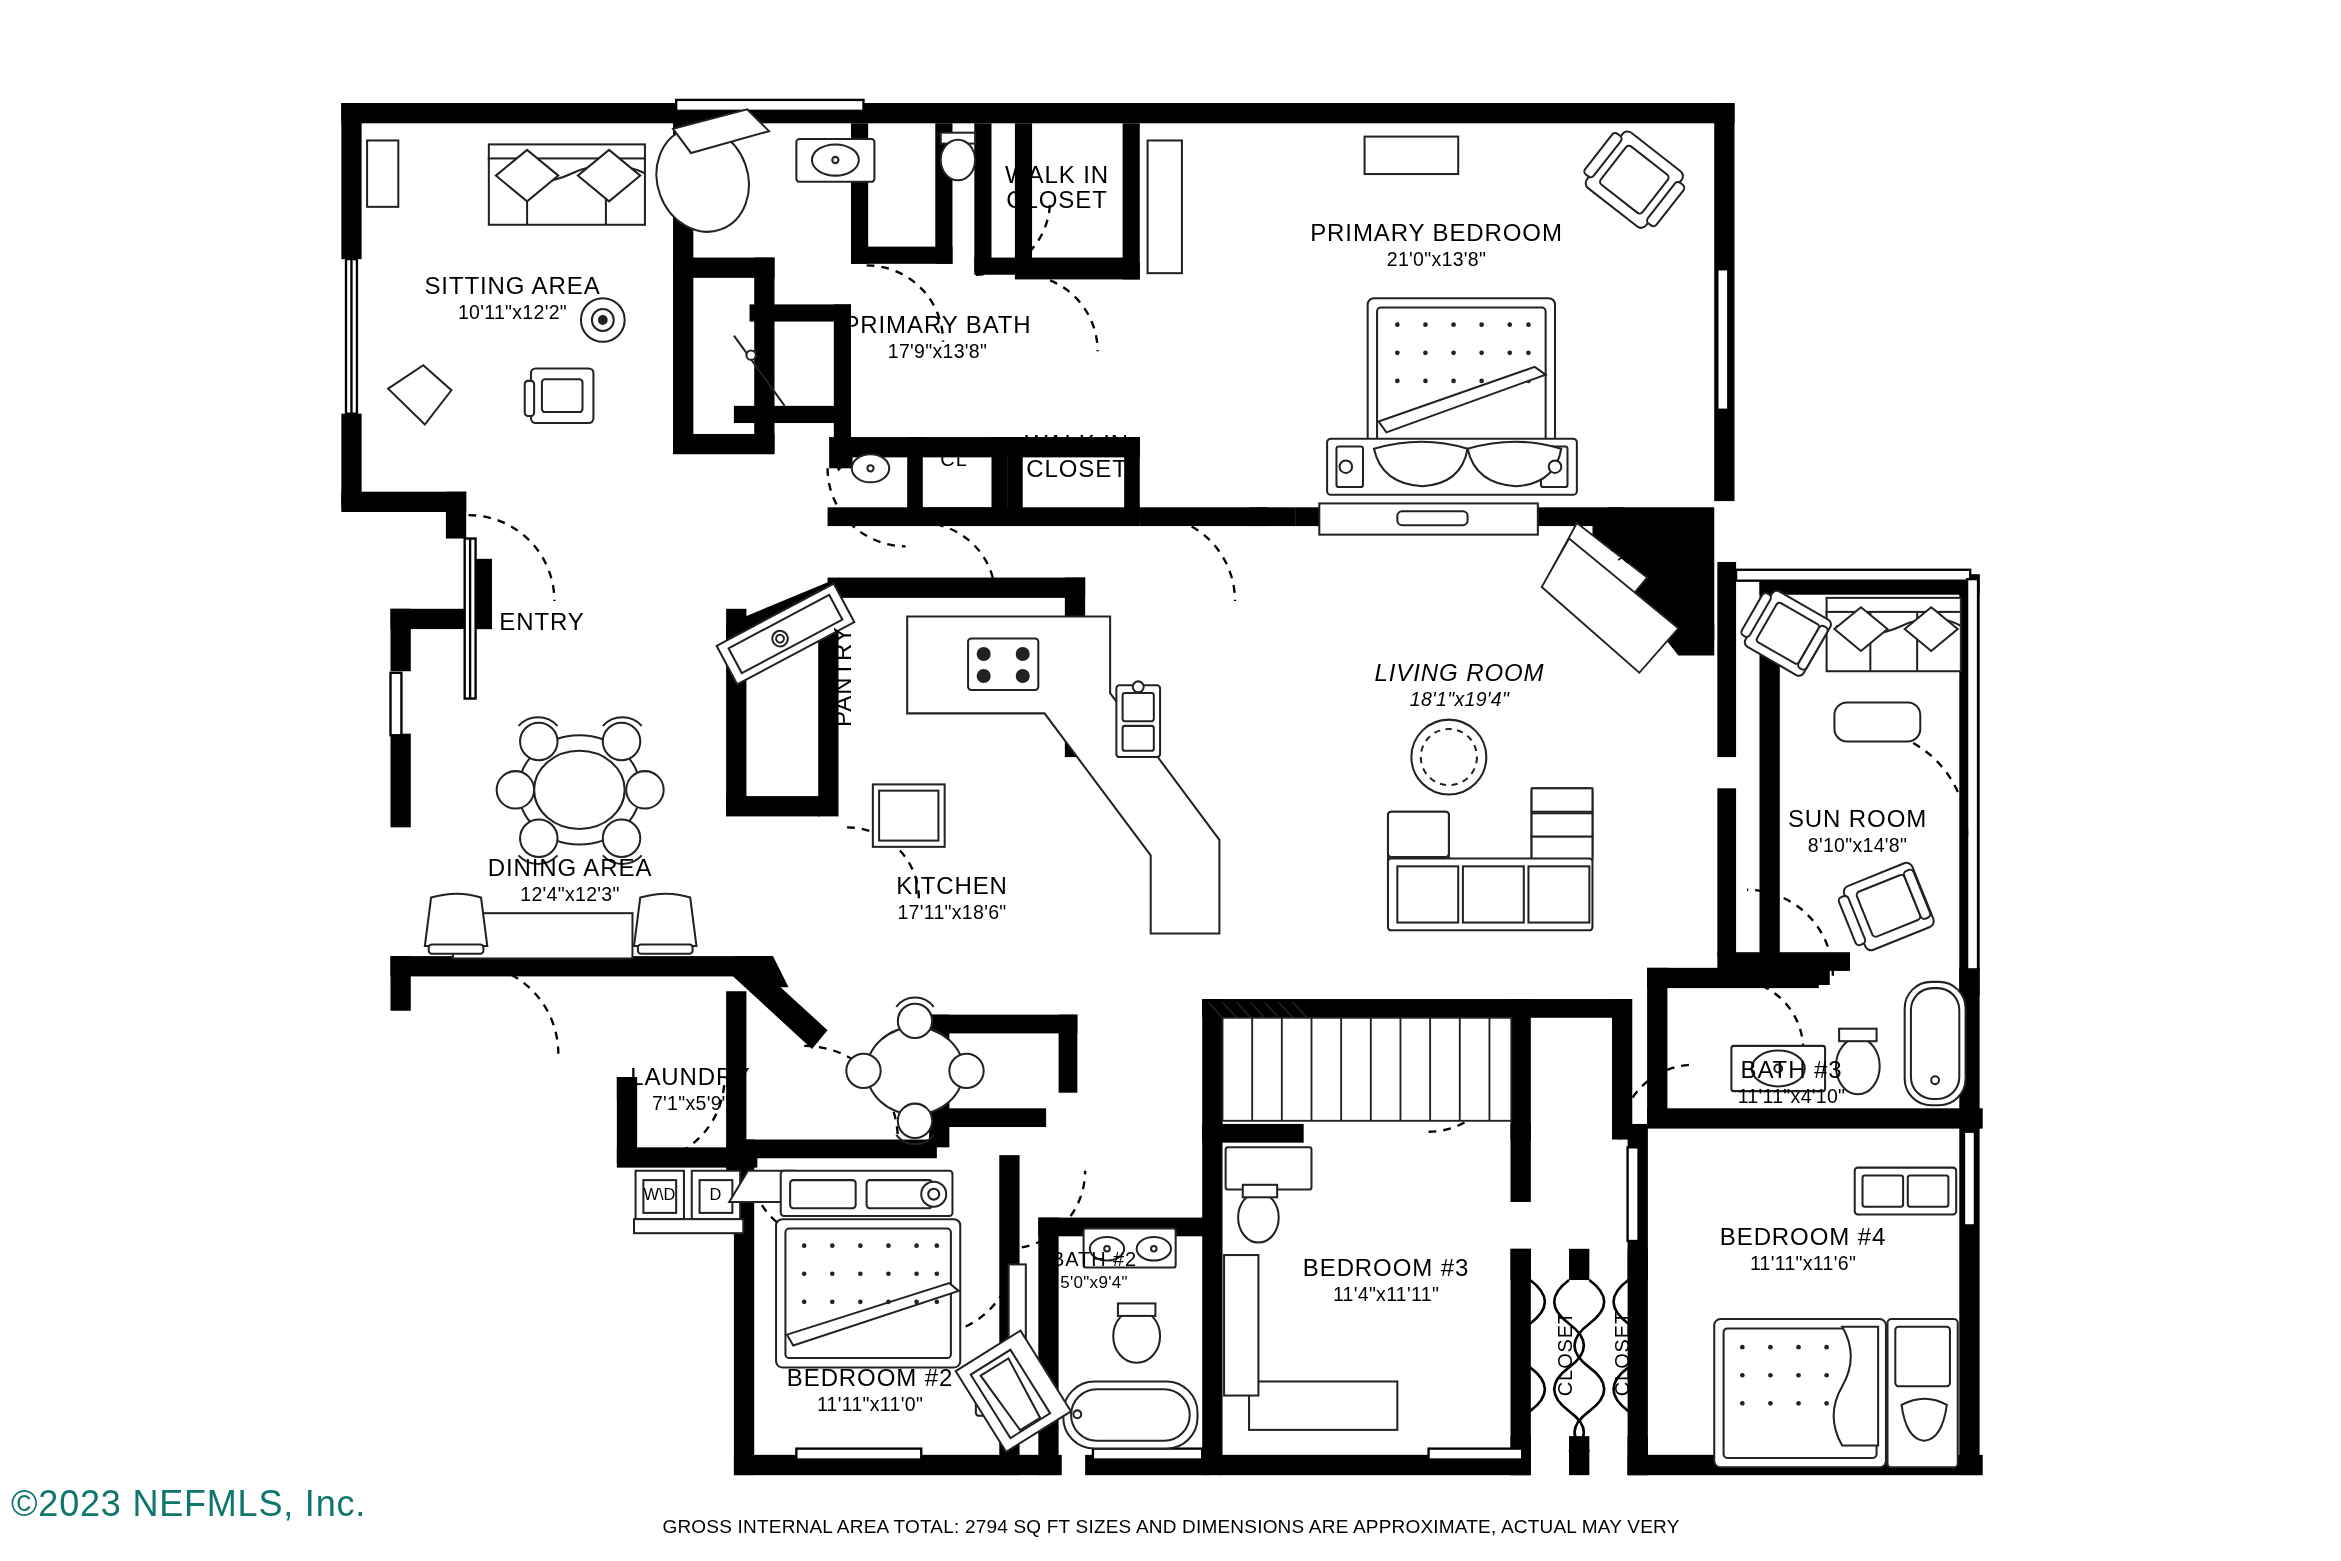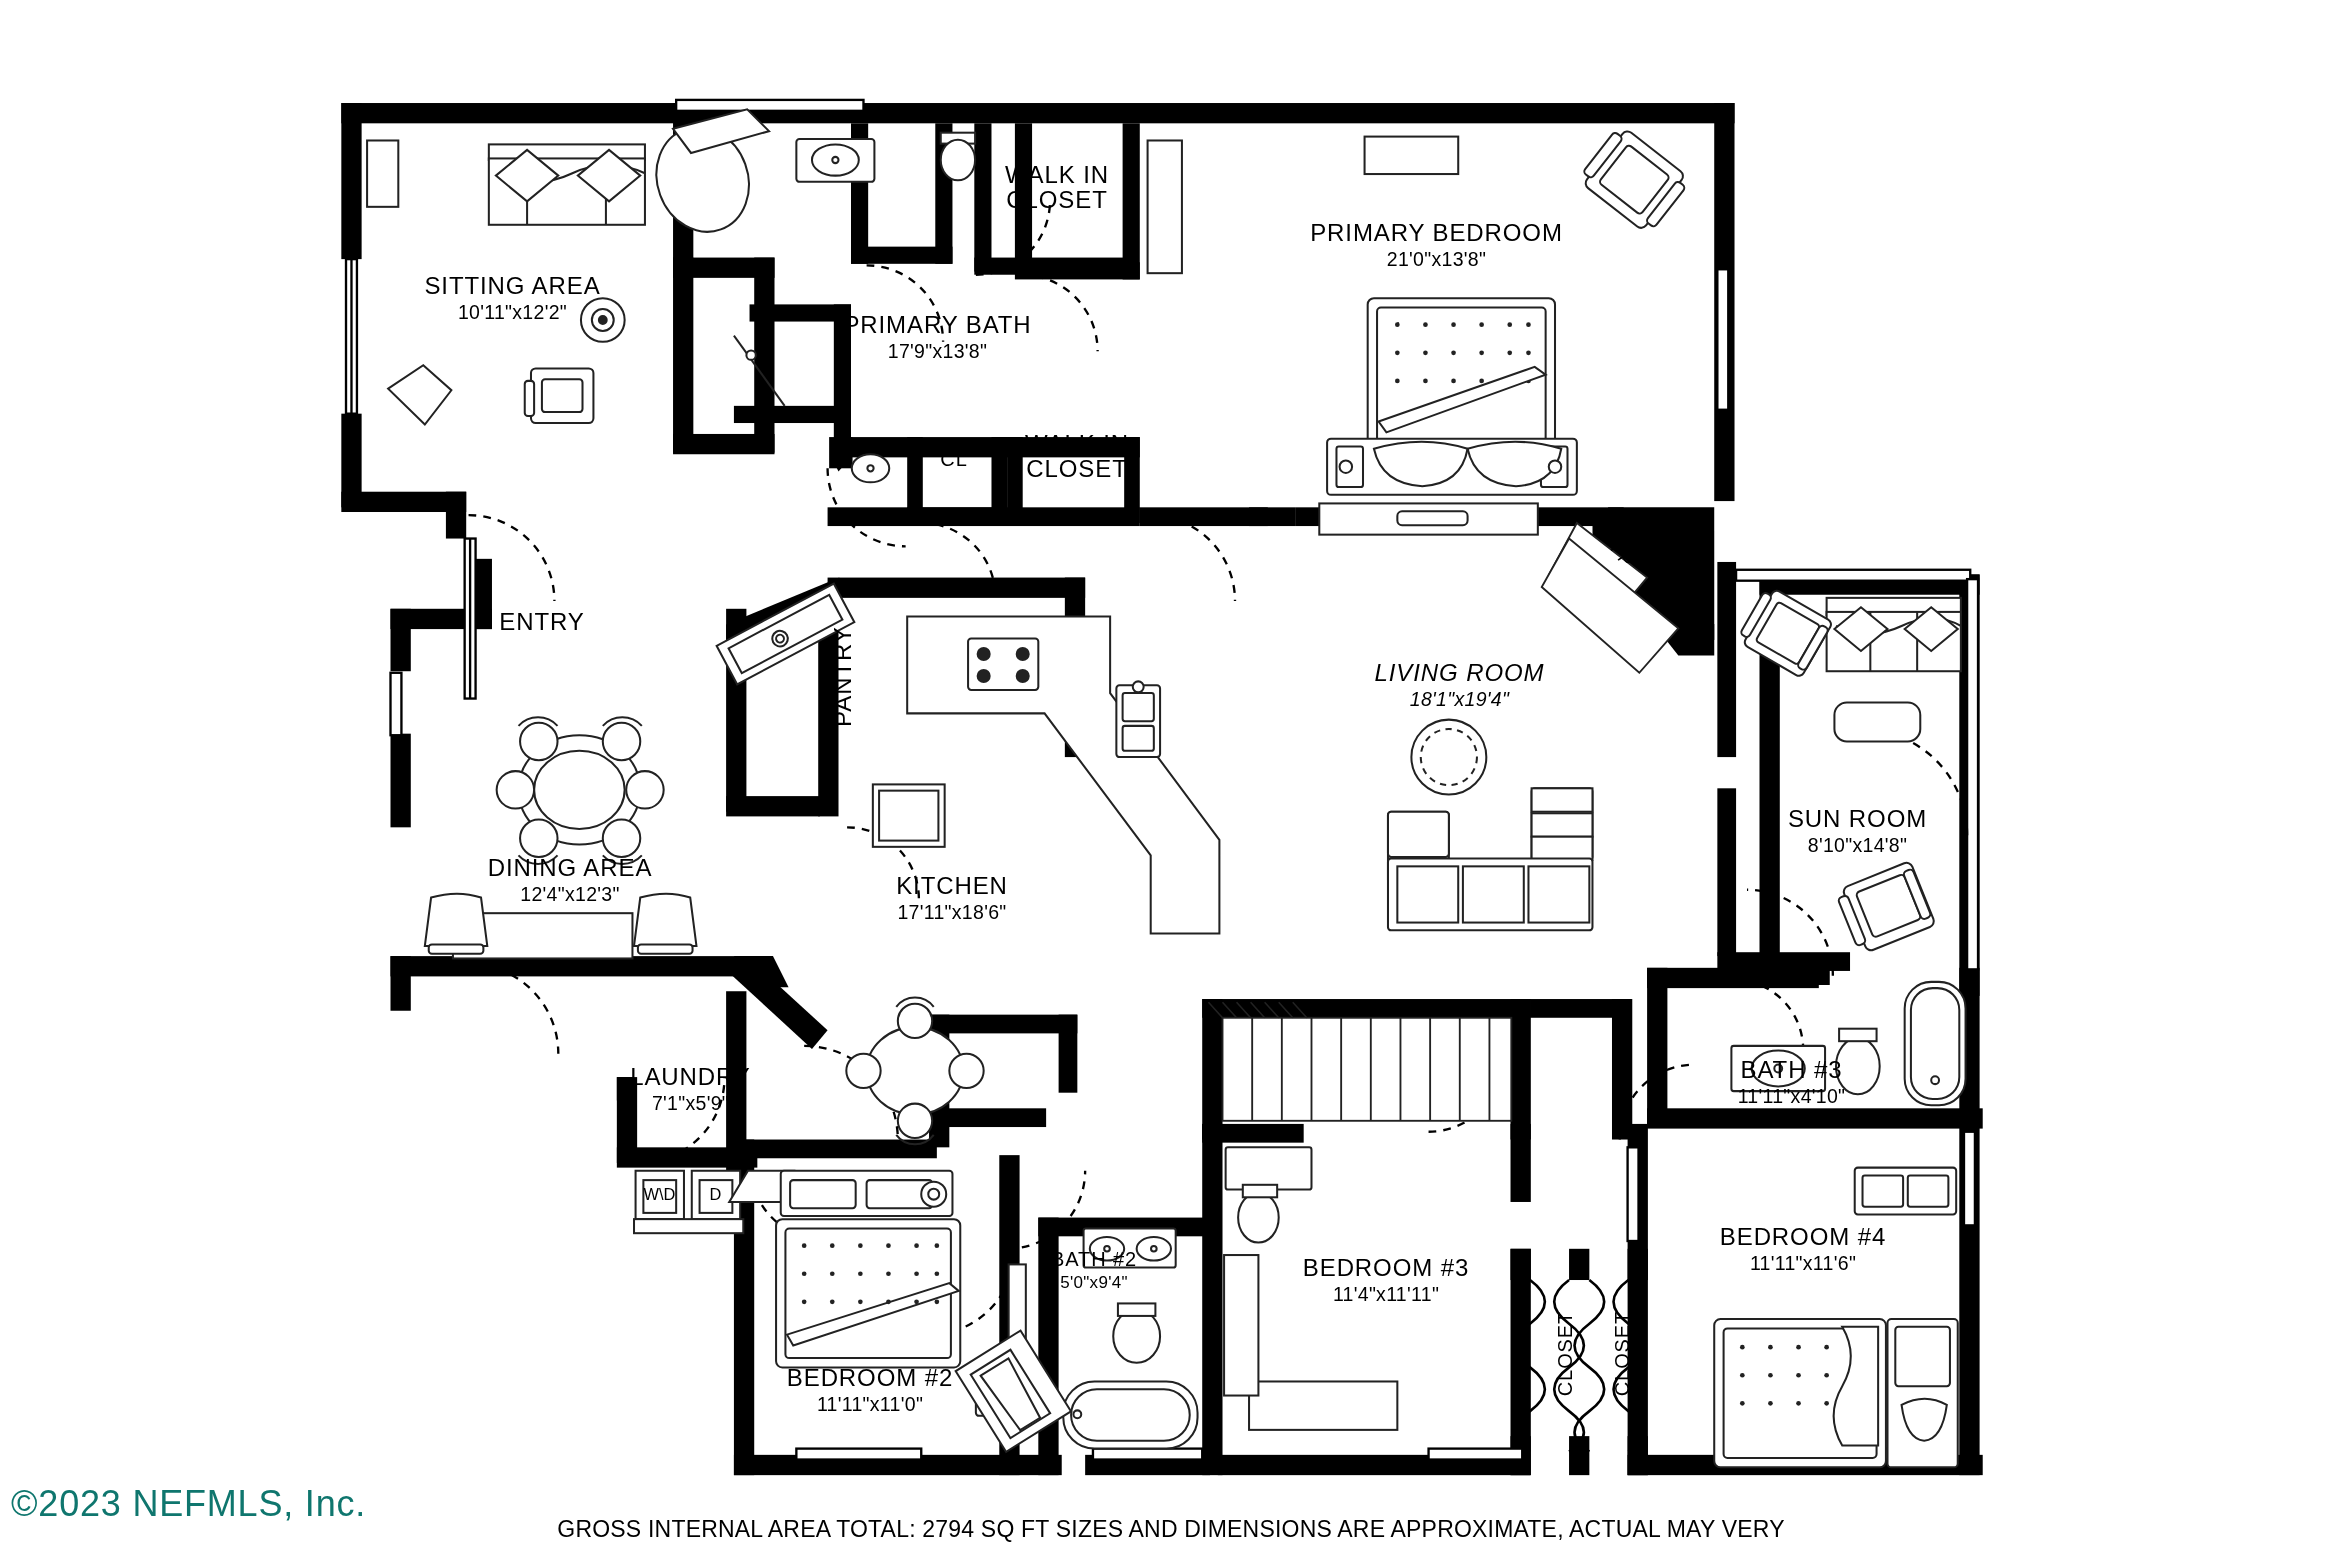--- a/index.html
+++ b/index.html
@@ -8,21 +8,21 @@
   #svgwrap{position:absolute;inset:0;}
   svg{display:block;}
   .lbl{position:absolute;text-align:center;color:#000;white-space:nowrap;}
   .lbl .nm{font-size:24px;letter-spacing:0.9px;line-height:1.05;}
   .lbl .dm{font-size:19.5px;letter-spacing:0.3px;line-height:1.15;margin-top:3.1px;}
   .lbl.small .nm{font-size:20px;}
   .lbl.small .dm{font-size:17px;}
   .lbl.tiny .nm{font-size:18px;}
   .lbl.vert{transform-origin:center center;}
   .caption{position:absolute;left:0;top:1516px;width:2342px;text-align:center;
-    font-size:23px;letter-spacing:0.2px;color:#000;font-family:"Liberation Sans",sans-serif;}
+    font-size:19px;letter-spacing:0.2px;color:#000;font-family:"Liberation Sans",sans-serif;}
   .copyright{position:absolute;left:11px;top:1483px;font-size:36px;color:#0f766e;
     font-family:"Liberation Sans",sans-serif;letter-spacing:0.8px;}
 </style>
 </head>
 <body>
 
 <div id="plan">
 
   <div id="svgwrap">
   <svg width="2342" height="1561" viewBox="0 0 3000 2000" xmlns="http://www.w3.org/2000/svg">

